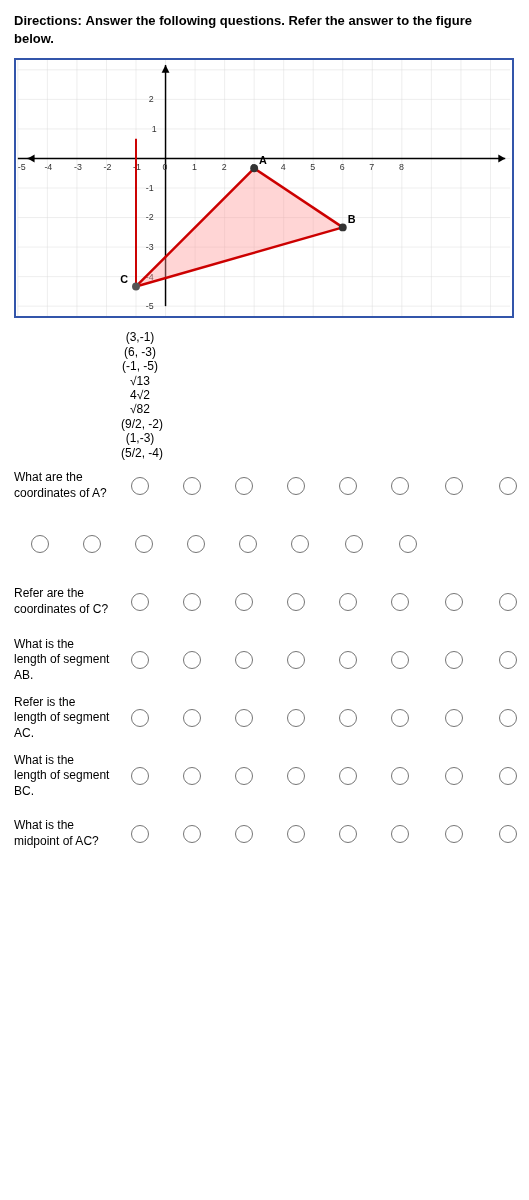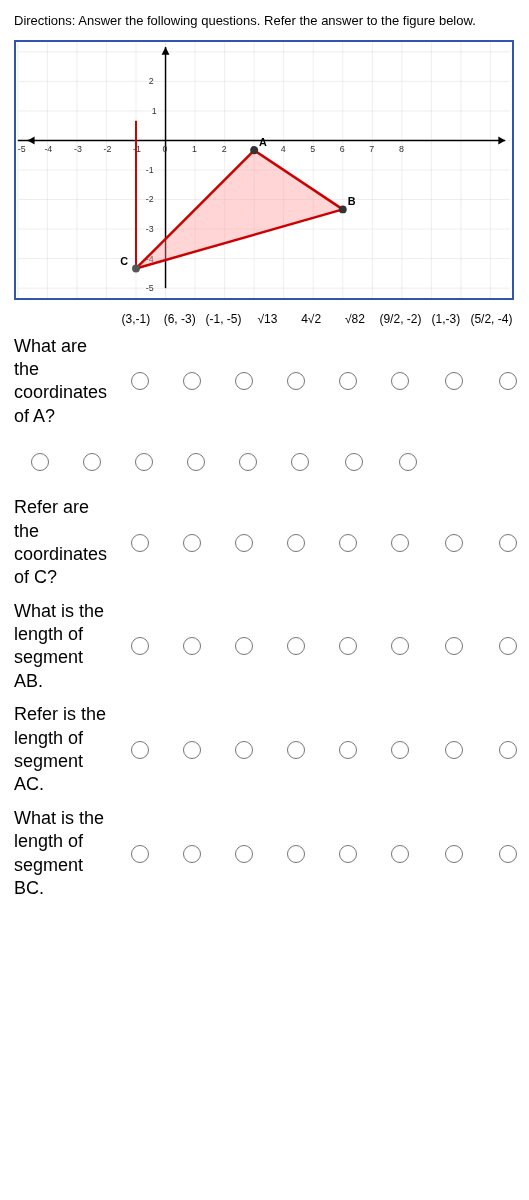--- a/index.html
+++ b/index.html
@@ -10,58 +10,59 @@
       width: 529px;
       min-height: 1200px;
       padding: 12px 14px;
       color: #000;
     }
     .directions {
       font-size: 13px;
       margin-bottom: 10px;
       line-height: 1.4;
     }
-    .directions span { font-weight: normal; }
+    .directions span { font-weight: bold; }
 
     
     .graph-container {
       border: 2px solid #3355aa;
       width: 500px;
       height: 260px;
       position: relative;
       background: #fff;
       margin-bottom: 12px;
       overflow: hidden;
     }
 
     
     .answer-header {
       display: flex;
-      align-items: center;
-      margin-bottom: 8px;
+      align-items: flex-start;
+      margin-bottom: 2px;
       padding-left: 100px;
+      flex-direction: column;
     }
     .answer-header .choice-label {
       width: 52px;
       text-align: center;
       font-size: 12px;
       font-weight: normal;
       line-height: 1.2;
     }
 
     
     .question-row {
       display: flex;
       align-items: center;
       margin-bottom: 10px;
       min-height: 48px;
     }
     .question-text {
       width: 100px;
-      font-size: 18px;
+      font-size: 12px;
       line-height: 1.3;
       padding-right: 4px;
       flex-shrink: 0;
     }
     .radio-options {
       display: flex;
       gap: 0px;
       flex: 1;
     }
     .radio-cell {
@@ -355,13 +356,42 @@
           <input type="radio" name="q6" value="c6" style="">
         </div>
         <div class="radio-cell" style="width: 56px;">
           <input type="radio" name="q6" value="c7" style="">
         </div>
         <div class="radio-cell">
           <input type="radio" name="q6" value="c8" style="">
         </div>
       </div>
     </div>
+    <div class="question-row">
+      <div class="question-text">What is the midpoint of AC?</div>
+      <div class="radio-options">
+        <div class="radio-cell">
+          <input type="radio" name="q8" value="c1" style="">
+        </div>
+        <div class="radio-cell">
+          <input type="radio" name="q8" value="c2" style="">
+        </div>
+        <div class="radio-cell">
+          <input type="radio" name="q8" value="c3" style="">
+        </div>
+        <div class="radio-cell">
+          <input type="radio" name="q8" value="c4" style="">
+        </div>
+        <div class="radio-cell">
+          <input type="radio" name="q8" value="c5" style="">
+        </div>
+        <div class="radio-cell">
+          <input type="radio" name="q8" value="c6" style="">
+        </div>
+        <div class="radio-cell" style="width: 56px;">
+          <input type="radio" name="q8" value="c7" style="">
+        </div>
+        <div class="radio-cell">
+          <input type="radio" name="q8" value="c8" style="">
+        </div>
+      </div>
+    </div>
   </div>
 
 </body></html>

